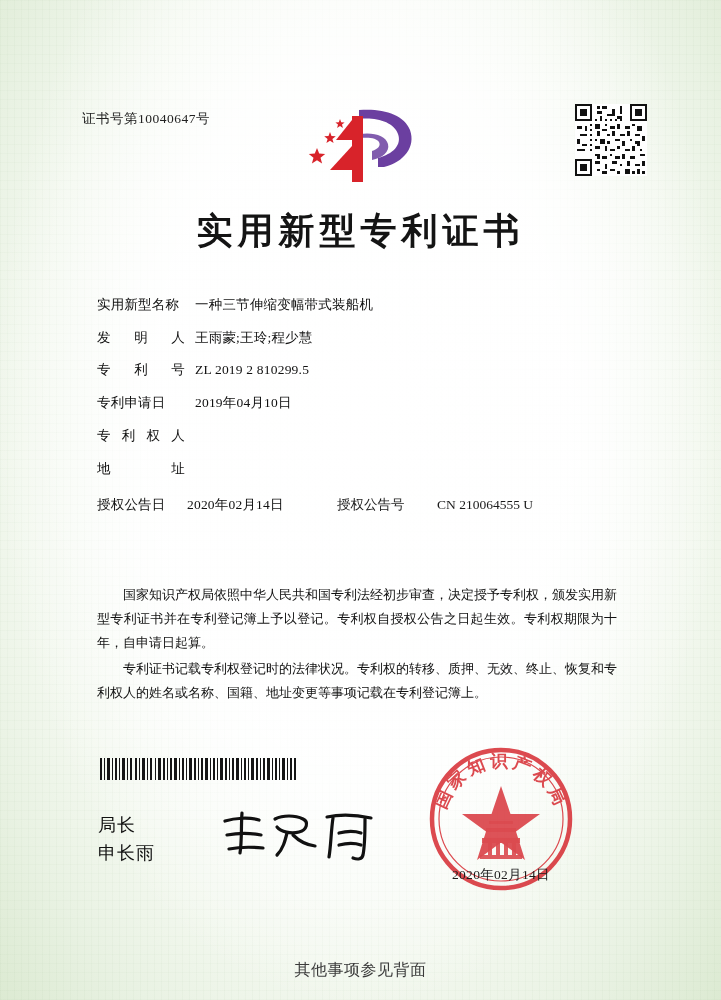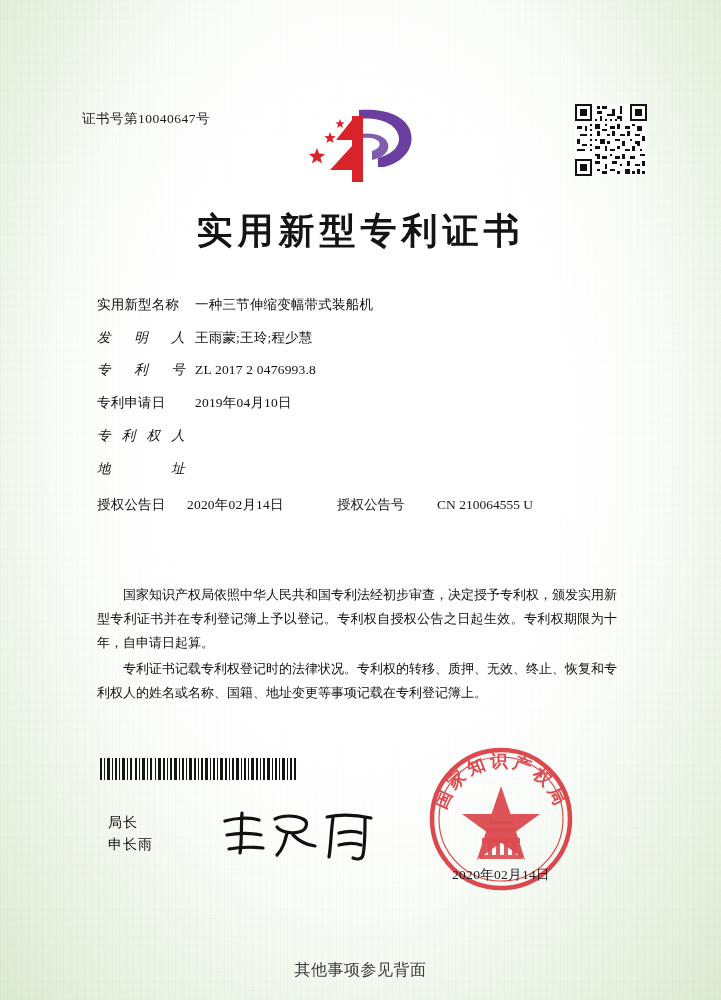--- a/index.html
+++ b/index.html
@@ -116,21 +116,20 @@
     white-space: nowrap;
   }
   .row .label.spaced {
     display: inline-block;
     text-align: justify;
     text-align-last: justify;
     width: 88px;
     flex: 0 0 98px;
     padding-right: 10px;
     box-sizing: border-box;
-    font-style: italic;
   }
   .row .value {
     flex: 1 1 auto;
     color: #111;
     letter-spacing: 0.2px;
   }
 
   .row.grant {
     margin-top: 18px;
     align-items: flex-end;
@@ -170,23 +169,23 @@
     position: absolute;
     left: 424px;
     top: 742px;
     width: 154px;
     height: 154px;
   }
 
   
   .director {
     position: absolute;
-    left: 108px;
+    left: 98px;
     top: 812px;
-    font-size: 14px;
+    font-size: 18px;
     line-height: 1.55;
     letter-spacing: 1px;
     color: #111;
   }
   .signature {
     position: absolute;
     left: 215px;
     top: 805px;
     width: 175px;
     height: 60px;
@@ -361,21 +360,21 @@
       <div class="row">
         <div class="label">实用新型名称</div>
         <div class="value">一种三节伸缩变幅带式装船机</div>
       </div>
       <div class="row">
         <div class="label spaced">发明人</div>
         <div class="value">王雨蒙;王玲;程少慧</div>
       </div>
       <div class="row">
         <div class="label spaced">专利号</div>
-        <div class="value">ZL 2017 2 0476993.8</div>
+        <div class="value">ZL 2019 2 810299.5</div>
       </div>
       <div class="row">
         <div class="label">专利申请日</div>
         <div class="value">2019年04月10日</div>
       </div>
       <div class="row">
         <div class="label spaced">专利权人</div>
       </div>
       <div class="row">
         <div class="label spaced">地址</div>

